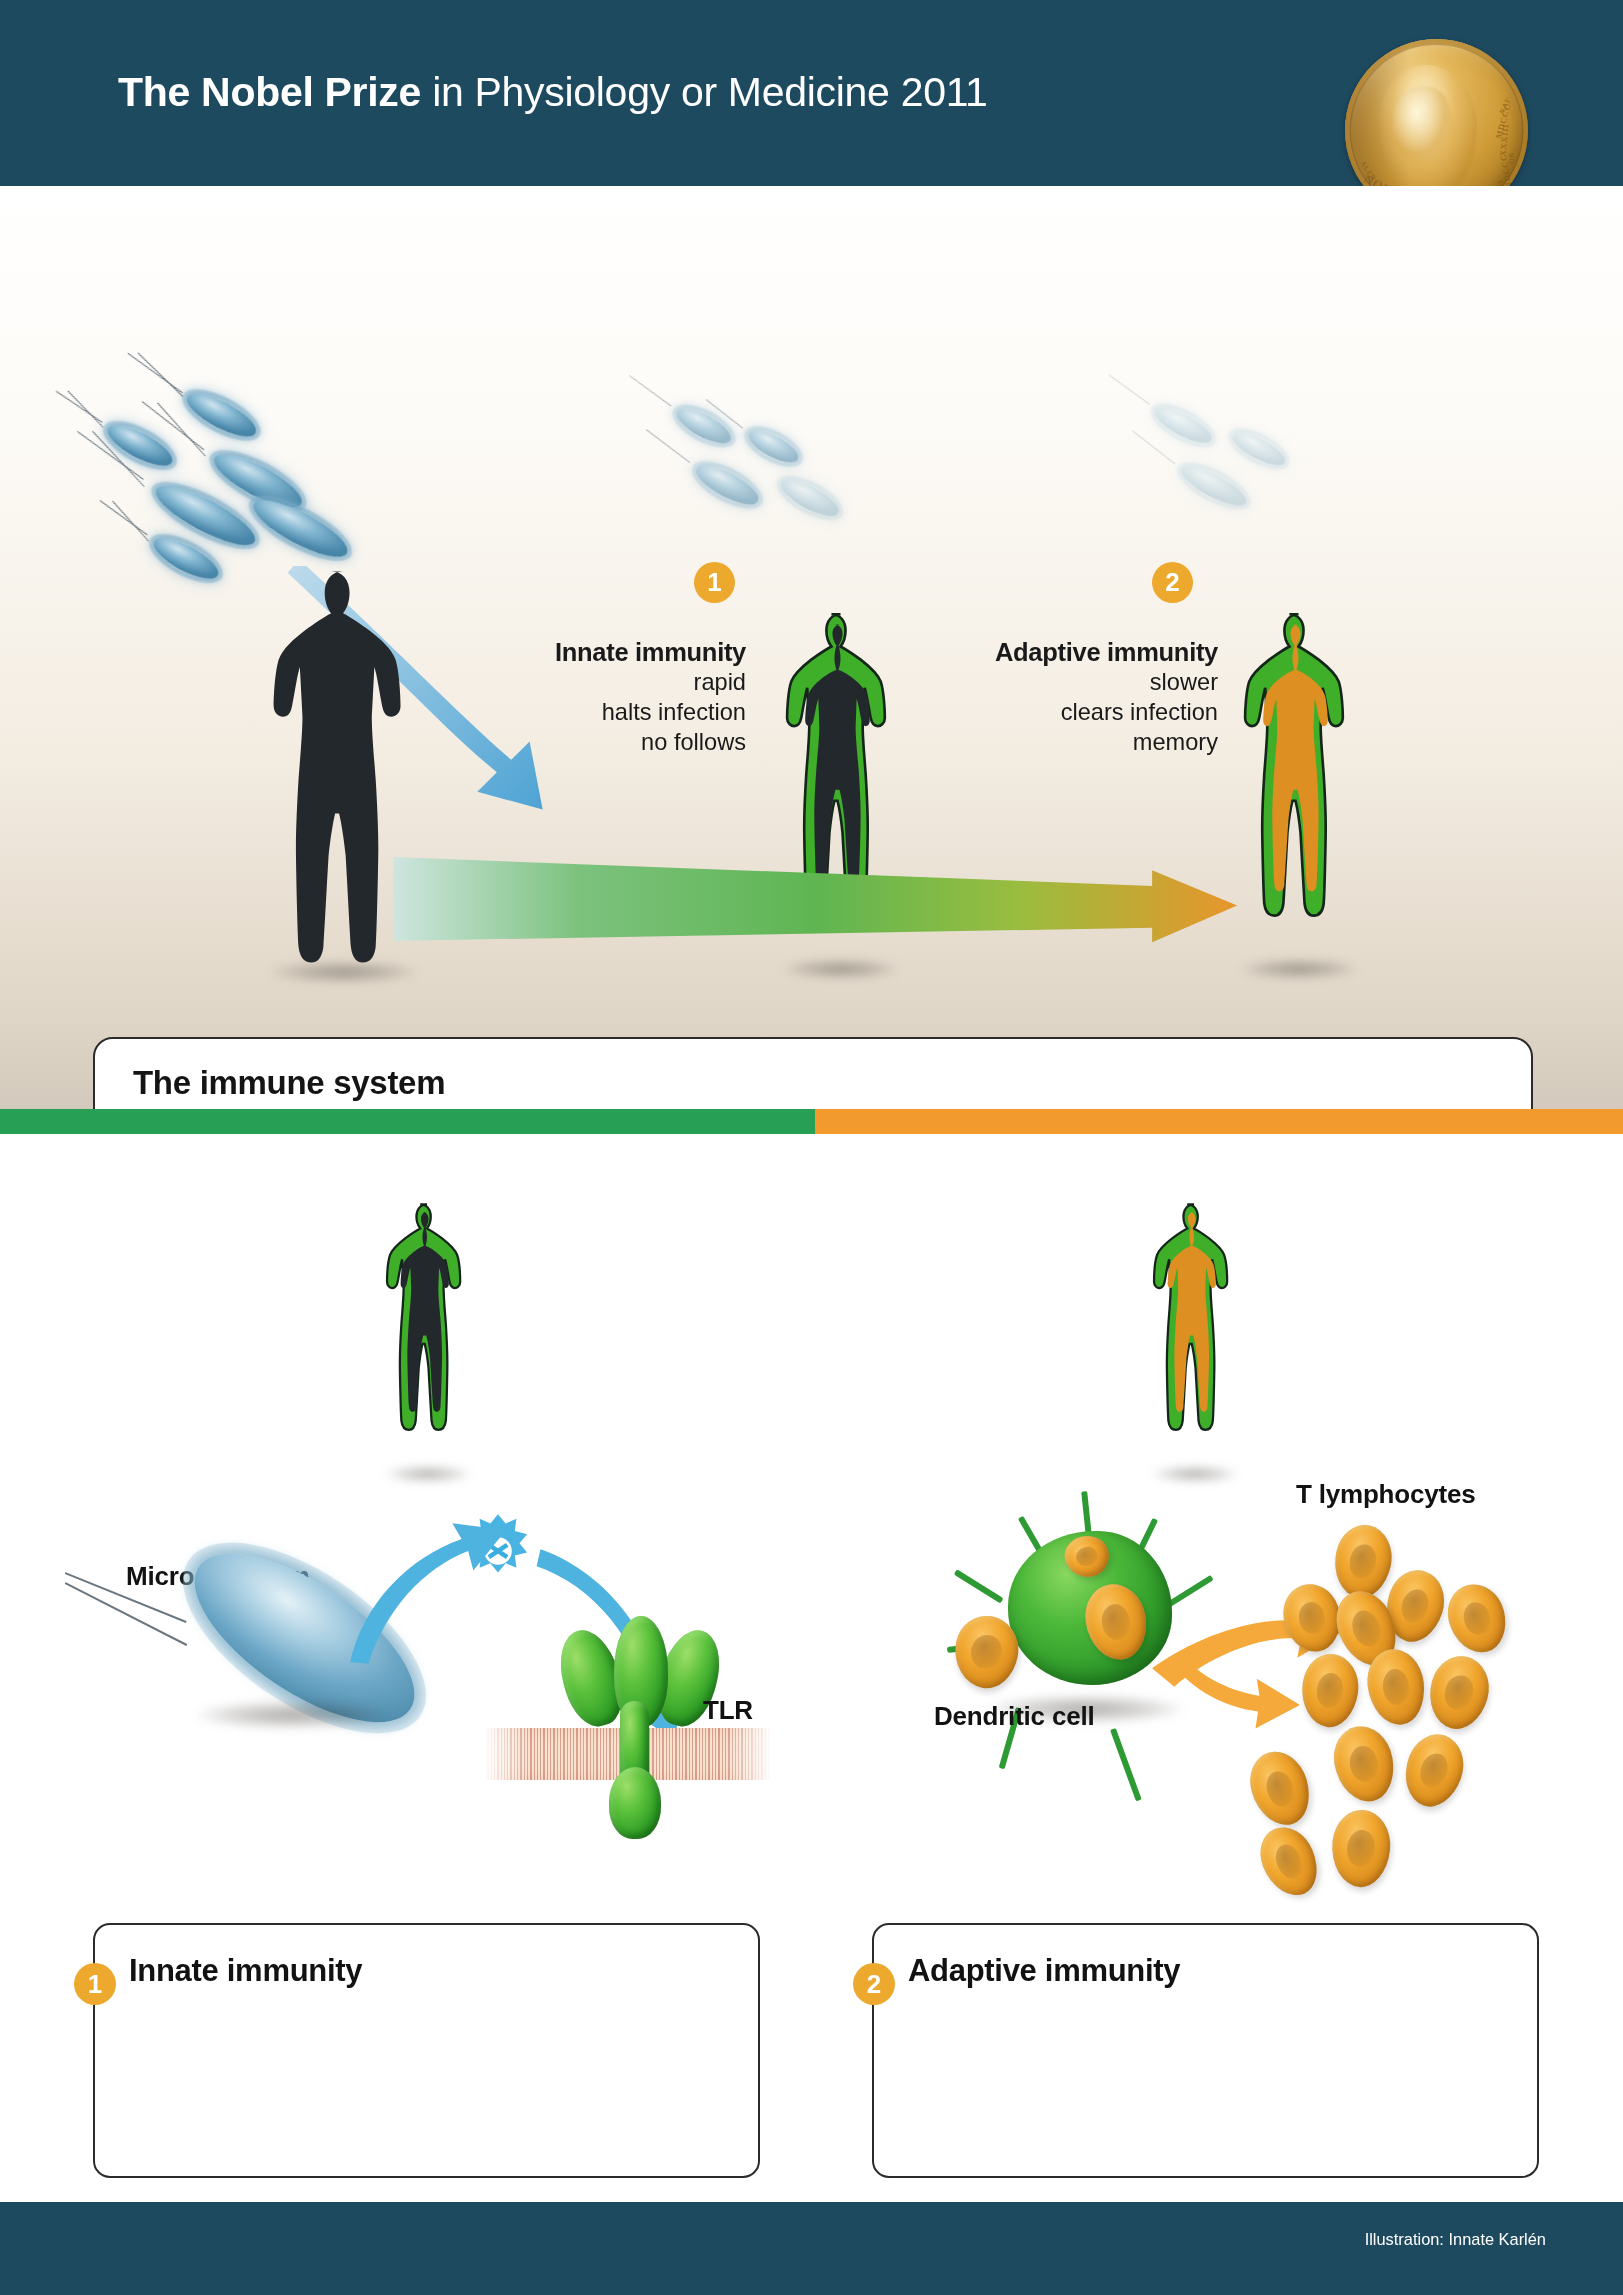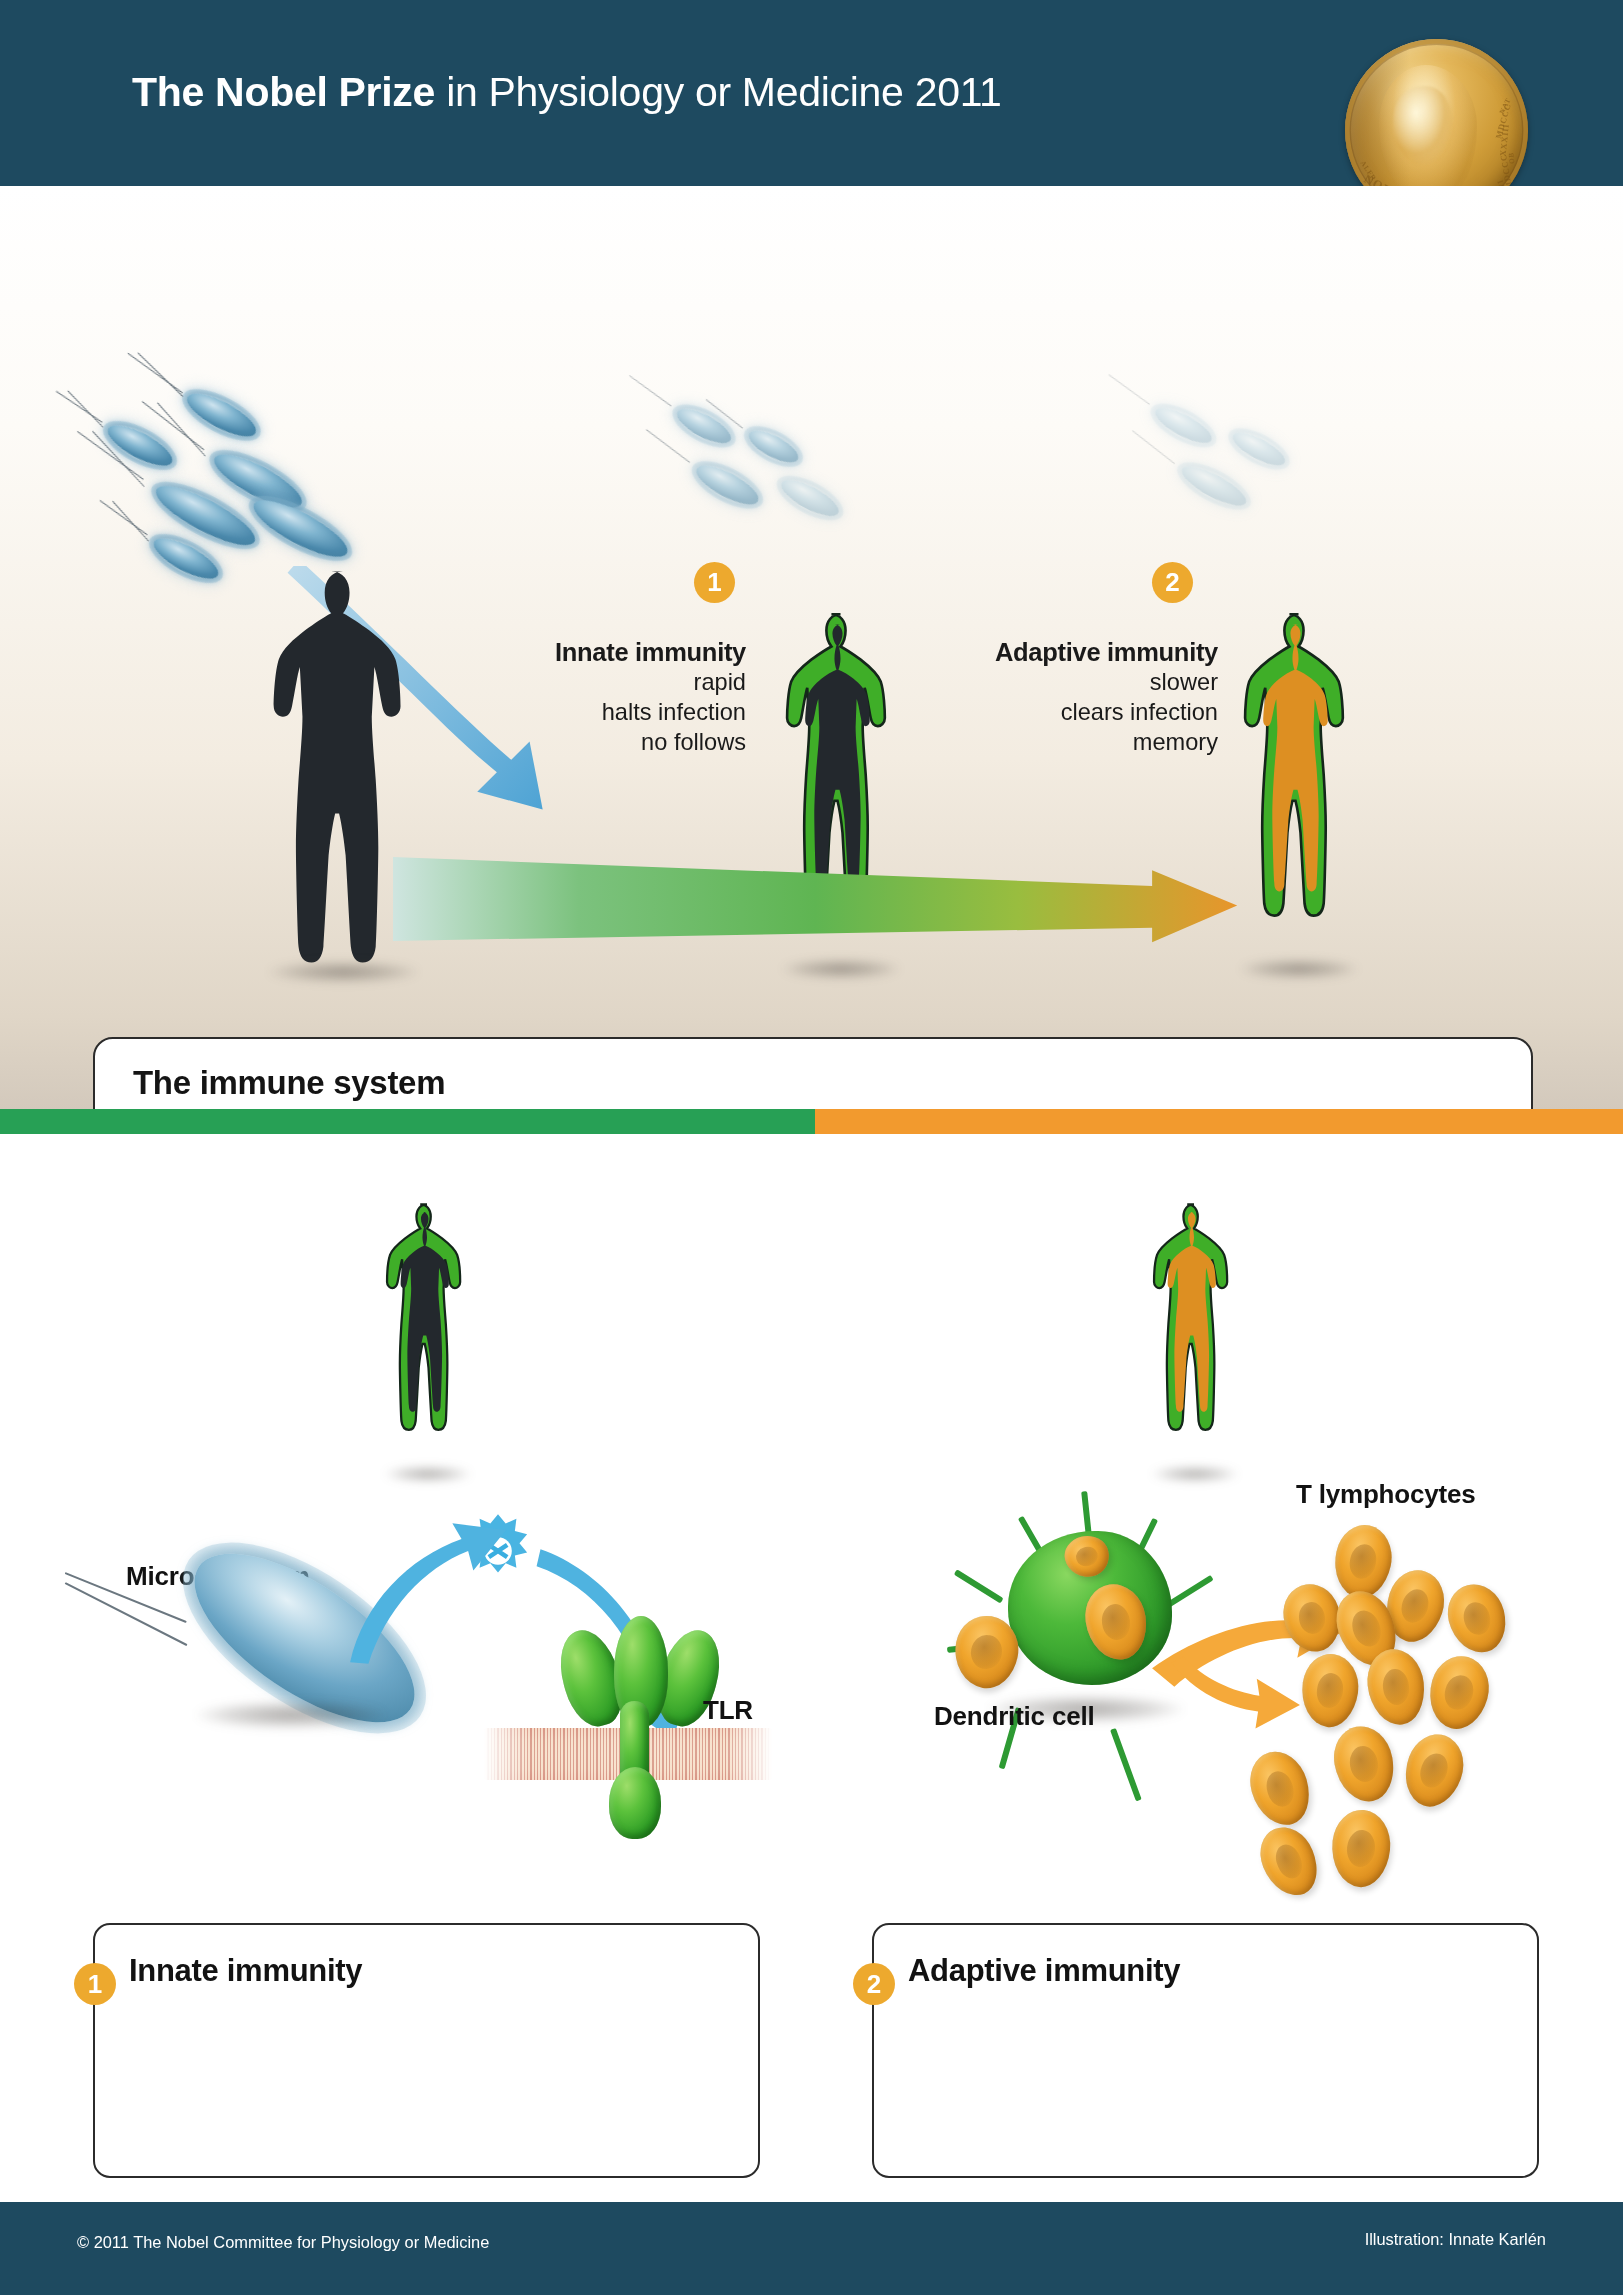--- a/index.html
+++ b/index.html
@@ -10,21 +10,21 @@
     position:relative; overflow:hidden;
     -webkit-font-smoothing:antialiased;
   }
 
   
   #header {
     position:absolute; left:0; top:0; width:1623px; height:186px;
     background:#1e4a60;
   }
   #header-title {
-    position:absolute; left:132px; top:69px;
+    position:absolute; left:118px; top:69px;
     font-size:41px; color:#ffffff; letter-spacing:-0.3px; white-space:nowrap;
   }
   #header-title .strong { font-weight:bold; }
   #header-title .light  { font-weight:normal; }
 
   #medal {
     position:absolute; left:1345px; top:39px;
     width:183px; height:183px; border-radius:50%;
     background:
       radial-gradient(circle at 36% 28%, #f5dc9a 0%, #e3b659 26%, #cf9c38 52%, #b07f24 76%, #8d6218 100%);
@@ -472,17 +472,16 @@
 
 <div class="callout" style="left:872px; top:1923px; width:667px; height:255px;">
   <div class="callout-badge" style="left:-21px; top:38px;">
     <span>2</span>
   </div>
   <h3 style="margin:27.5px 0 0 34px;">Adaptive immunity</h3>
 </div>
 
 <div id="footer">
   <div class="left">
-    <div>© 2011 The Nobel Committee for Physiology or Medicine</div>
   </div>
   <div class="right">Illustration: Innate Karlén</div>
 </div>
 
 
 </body></html>

